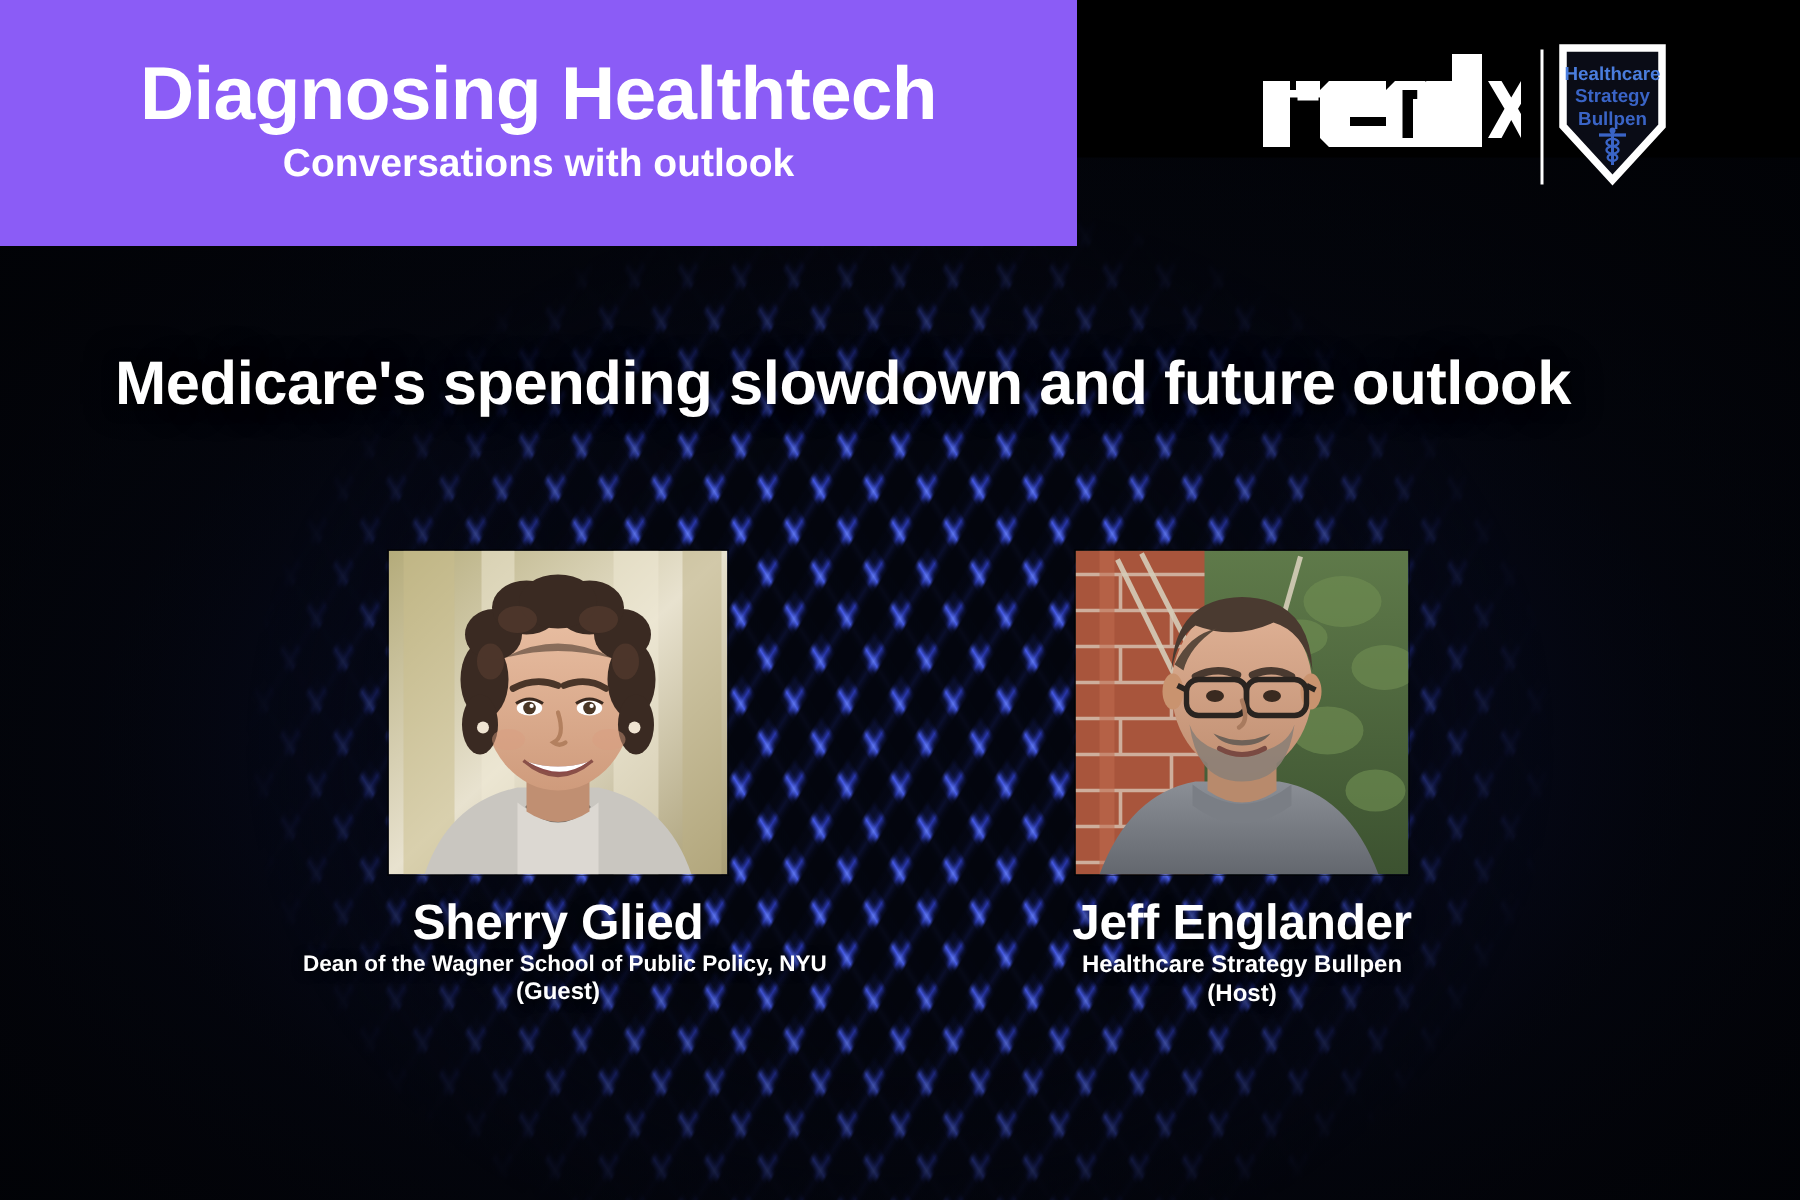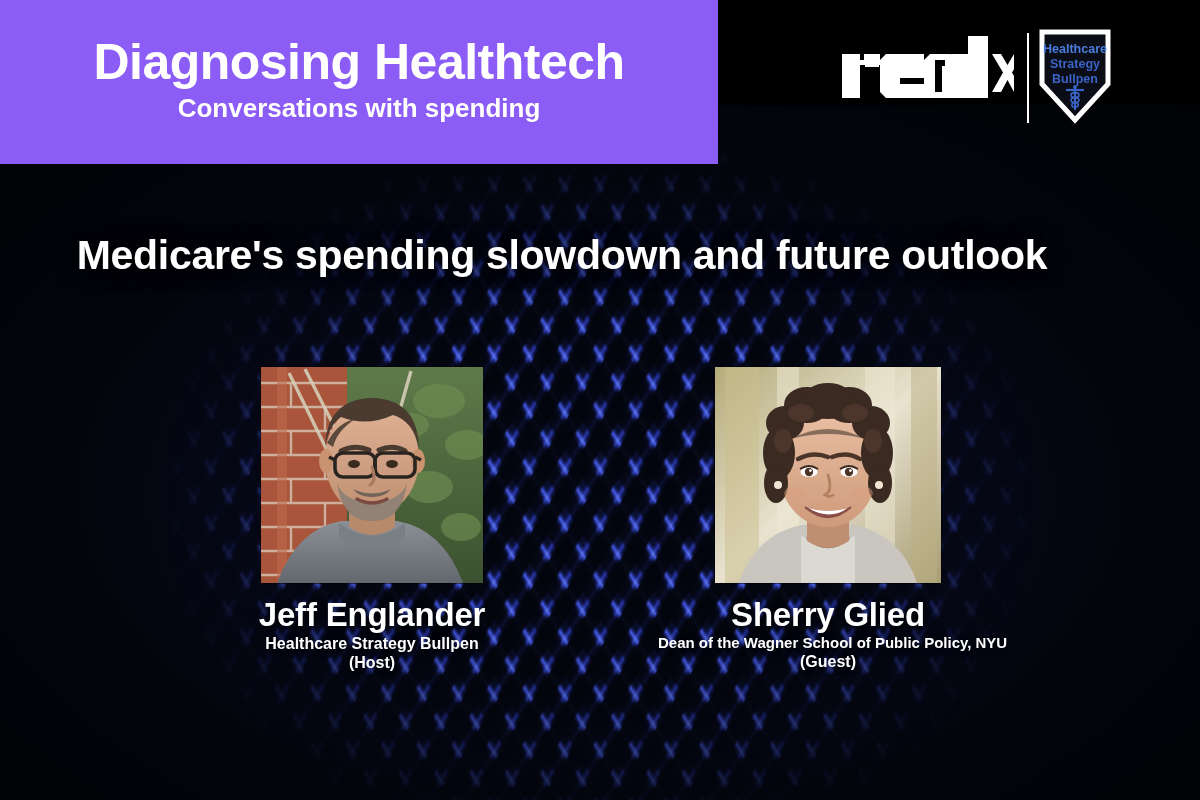--- a/index.html
+++ b/index.html
@@ -235,21 +235,21 @@
     <div class="mesh-a"></div>
     <div class="mesh-b"></div>
     <div class="mesh-break"></div>
   </div>
   <div class="bg-vignette"></div>
 
   <div class="header-bar"></div>
 
   <div class="brand-banner">
     <div class="brand-title">Diagnosing Healthtech</div>
-    <div class="brand-sub">Conversations with spending</div>
+    <div class="brand-sub">Conversations with outlook</div>
   </div>
 
   <div class="redox-wrap">
     <svg class="redox-mark" width="172" height="62" viewBox="0 0 172 62" aria-hidden="true">
       <g fill="#ffffff">
 
         <path d="M2 18 h16 v6 h10 v-6 h10 v11 h-20 v33 h-16 z"></path>
 
         <path d="M46 18 h36 v6 h6 v18 h-30 v6 h24 v6 h6 v8 h-42 v-6 h-6 v-26 h6 z M58 29 h18 v6 h-18 z"></path>
 
@@ -300,20 +300,103 @@
         <ellipse cx="41" cy="74" rx="4" ry="2.4" fill="none" stroke-width="1.6"></ellipse>
         <ellipse cx="41" cy="79" rx="3.2" ry="2.2" fill="none" stroke-width="1.6"></ellipse>
         <circle cx="41" cy="61" r="2" stroke="none"></circle>
       </g>
     </svg>
   </div>
 
   <div class="episode-title">Medicare's spending slowdown and future outlook</div>
 
   <div class="speakers">
+
+    <div class="speaker speaker-right">
+      <div class="photo">
+        <svg viewBox="0 0 226 216" preserveAspectRatio="xMidYMid slice" aria-hidden="true">
+          <defs>
+            <linearGradient id="sgBg" x1="0" y1="0" x2="1" y2="1">
+              <stop offset="0" stop-color="#b4ab7a"></stop>
+                <stop offset=".5" stop-color="#e8e2cf"></stop>
+              <stop offset="1" stop-color="#a79c73"></stop>
+            </linearGradient>
+            <linearGradient id="sgSkin" x1="0" y1="0" x2="0" y2="1">
+              <stop offset="0" stop-color="#e9bfa3"></stop>
+                <stop offset="1" stop-color="#cf9b7c"></stop>
+            </linearGradient>
+          </defs>
+          <rect width="226" height="216" fill="url(#sgBg)"></rect>
+
+          <g opacity=".5">
+            <rect x="10" y="0" width="34" height="216" fill="#c9bd8c"></rect>
+            <rect x="62" y="0" width="22" height="216" fill="#efe9d6"></rect>
+            <rect x="150" y="0" width="30" height="216" fill="#efe9d6"></rect>
+            <rect x="196" y="0" width="26" height="216" fill="#bcb083"></rect>
+          </g>
+
+          <path d="M24 216 q16 -48 62 -58 h54 q46 10 62 58 z" fill="#c9c6c0"></path>
+          <path d="M86 168 q27 22 54 0 l0 48 h-54 z" fill="#dcd8d2"></path>
+
+          <path d="M92 170 q21 20 42 0" stroke="#6d6a66" stroke-width="2.6" fill="none"></path>
+
+          <path d="M92 140 h42 v34 q-21 14 -42 0 z" fill="#c08f72"></path>
+
+          <ellipse cx="113" cy="100" rx="50" ry="60" fill="url(#sgSkin)"></ellipse>
+
+          <g fill="#3a2a22">
+            <path d="M58 104 q-6 -62 55 -66 q61 4 55 66 q-4 -30 -16 -40 q-20 -14 -39 -14 q-19 0 -39 14 q-12 10 -16 40 z"></path>
+            <ellipse cx="64" cy="86" rx="16" ry="26"></ellipse>
+            <ellipse cx="162" cy="86" rx="16" ry="26"></ellipse>
+            <ellipse cx="70" cy="56" rx="19" ry="17"></ellipse>
+            <ellipse cx="156" cy="56" rx="19" ry="17"></ellipse>
+            <ellipse cx="92" cy="38" rx="23" ry="18"></ellipse>
+            <ellipse cx="134" cy="38" rx="23" ry="18"></ellipse>
+            <ellipse cx="113" cy="34" rx="26" ry="18"></ellipse>
+            <ellipse cx="61" cy="116" rx="12" ry="20"></ellipse>
+            <ellipse cx="165" cy="116" rx="12" ry="20"></ellipse>
+          </g>
+          <g fill="#52392d" opacity=".75">
+            <ellipse cx="86" cy="46" rx="13" ry="9"></ellipse>
+            <ellipse cx="140" cy="46" rx="13" ry="9"></ellipse>
+            <ellipse cx="68" cy="74" rx="9" ry="12"></ellipse>
+            <ellipse cx="158" cy="74" rx="9" ry="12"></ellipse>
+          </g>
+
+          <path d="M76 72 q37 -20 74 0 q-37 -10 -74 0 z" fill="#2e211a" opacity=".5"></path>
+
+          <path d="M83 92 q15 -8 30 -2" stroke="#4a3528" stroke-width="4.4" fill="none" stroke-linecap="round"></path>
+          <path d="M117 90 q15 -6 28 2" stroke="#4a3528" stroke-width="4.4" fill="none" stroke-linecap="round"></path>
+
+          <ellipse cx="94" cy="105" rx="8.5" ry="5" fill="#ffffff"></ellipse>
+          <ellipse cx="134" cy="105" rx="8.5" ry="5" fill="#ffffff"></ellipse>
+          <circle cx="94" cy="105" r="4.2" fill="#4a3726"></circle>
+          <circle cx="134" cy="105" r="4.2" fill="#4a3726"></circle>
+          <circle cx="95.4" cy="103.6" r="1.4" fill="#ffffff"></circle>
+          <circle cx="135.4" cy="103.6" r="1.4" fill="#ffffff"></circle>
+          <path d="M85 102 q9 -6 18 0" stroke="#3a2a20" stroke-width="2" fill="none"></path>
+          <path d="M125 102 q9 -6 18 0" stroke="#3a2a20" stroke-width="2" fill="none"></path>
+
+          <path d="M113 108 q5 16 -3 20 q4 3 8 0" stroke="#b3805f" stroke-width="2.8" fill="none" stroke-linecap="round"></path>
+
+          <path d="M90 140 q23 20 46 0 q-23 8 -46 0 z" fill="#8b4a48"></path>
+          <path d="M93 141 q22 13 40 0 q-20 6 -40 0 z" fill="#ffffff"></path>
+          <path d="M90 140 q23 20 46 0" stroke="#8a5048" stroke-width="2.2" fill="none"></path>
+
+          <ellipse cx="80" cy="126" rx="11" ry="7" fill="#d99d80" opacity=".45"></ellipse>
+          <ellipse cx="147" cy="126" rx="11" ry="7" fill="#d99d80" opacity=".45"></ellipse>
+
+          <circle cx="63" cy="118" r="4" fill="#f0e4d2"></circle>
+          <circle cx="164" cy="118" r="4" fill="#f0e4d2"></circle>
+        </svg>
+      </div>
+      <div class="speaker-name">Sherry Glied</div>
+      <div class="speaker-org">Dean of the Wagner School of Public Policy, NYU</div>
+      <div class="speaker-role">(Guest)</div>
+    </div>
 
     <div class="speaker speaker-left">
       <div class="photo">
         <svg viewBox="0 0 222 216" preserveAspectRatio="xMidYMid slice" aria-hidden="true">
           <defs>
             <linearGradient id="jeffSky" x1="0" y1="0" x2="0" y2="1">
               <stop offset="0" stop-color="#5f7a4a"></stop>
                 <stop offset="1" stop-color="#3c5230"></stop>
             </linearGradient>
             <linearGradient id="jeffSkin" x1="0" y1="0" x2="0" y2="1">
@@ -397,97 +480,14 @@
           <path d="M92 122 q19 9 38 0 q-6 8 -19 8 q-13 0 -19 -8 z" fill="#6f6258"></path>
 
           <path d="M96 132 q15 8 30 0" stroke="#7a4a42" stroke-width="3.4" fill="none" stroke-linecap="round"></path>
         </svg>
       </div>
       <div class="speaker-name">Jeff Englander</div>
       <div class="speaker-org">Healthcare Strategy Bullpen</div>
       <div class="speaker-role">(Host)</div>
     </div>
 
-    <div class="speaker speaker-right">
-      <div class="photo">
-        <svg viewBox="0 0 226 216" preserveAspectRatio="xMidYMid slice" aria-hidden="true">
-          <defs>
-            <linearGradient id="sgBg" x1="0" y1="0" x2="1" y2="1">
-              <stop offset="0" stop-color="#b4ab7a"></stop>
-                <stop offset=".5" stop-color="#e8e2cf"></stop>
-              <stop offset="1" stop-color="#a79c73"></stop>
-            </linearGradient>
-            <linearGradient id="sgSkin" x1="0" y1="0" x2="0" y2="1">
-              <stop offset="0" stop-color="#e9bfa3"></stop>
-                <stop offset="1" stop-color="#cf9b7c"></stop>
-            </linearGradient>
-          </defs>
-          <rect width="226" height="216" fill="url(#sgBg)"></rect>
-
-          <g opacity=".5">
-            <rect x="10" y="0" width="34" height="216" fill="#c9bd8c"></rect>
-            <rect x="62" y="0" width="22" height="216" fill="#efe9d6"></rect>
-            <rect x="150" y="0" width="30" height="216" fill="#efe9d6"></rect>
-            <rect x="196" y="0" width="26" height="216" fill="#bcb083"></rect>
-          </g>
-
-          <path d="M24 216 q16 -48 62 -58 h54 q46 10 62 58 z" fill="#c9c6c0"></path>
-          <path d="M86 168 q27 22 54 0 l0 48 h-54 z" fill="#dcd8d2"></path>
-
-          <path d="M92 170 q21 20 42 0" stroke="#6d6a66" stroke-width="2.6" fill="none"></path>
-
-          <path d="M92 140 h42 v34 q-21 14 -42 0 z" fill="#c08f72"></path>
-
-          <ellipse cx="113" cy="100" rx="50" ry="60" fill="url(#sgSkin)"></ellipse>
-
-          <g fill="#3a2a22">
-            <path d="M58 104 q-6 -62 55 -66 q61 4 55 66 q-4 -30 -16 -40 q-20 -14 -39 -14 q-19 0 -39 14 q-12 10 -16 40 z"></path>
-            <ellipse cx="64" cy="86" rx="16" ry="26"></ellipse>
-            <ellipse cx="162" cy="86" rx="16" ry="26"></ellipse>
-            <ellipse cx="70" cy="56" rx="19" ry="17"></ellipse>
-            <ellipse cx="156" cy="56" rx="19" ry="17"></ellipse>
-            <ellipse cx="92" cy="38" rx="23" ry="18"></ellipse>
-            <ellipse cx="134" cy="38" rx="23" ry="18"></ellipse>
-            <ellipse cx="113" cy="34" rx="26" ry="18"></ellipse>
-            <ellipse cx="61" cy="116" rx="12" ry="20"></ellipse>
-            <ellipse cx="165" cy="116" rx="12" ry="20"></ellipse>
-          </g>
-          <g fill="#52392d" opacity=".75">
-            <ellipse cx="86" cy="46" rx="13" ry="9"></ellipse>
-            <ellipse cx="140" cy="46" rx="13" ry="9"></ellipse>
-            <ellipse cx="68" cy="74" rx="9" ry="12"></ellipse>
-            <ellipse cx="158" cy="74" rx="9" ry="12"></ellipse>
-          </g>
-
-          <path d="M76 72 q37 -20 74 0 q-37 -10 -74 0 z" fill="#2e211a" opacity=".5"></path>
-
-          <path d="M83 92 q15 -8 30 -2" stroke="#4a3528" stroke-width="4.4" fill="none" stroke-linecap="round"></path>
-          <path d="M117 90 q15 -6 28 2" stroke="#4a3528" stroke-width="4.4" fill="none" stroke-linecap="round"></path>
-
-          <ellipse cx="94" cy="105" rx="8.5" ry="5" fill="#ffffff"></ellipse>
-          <ellipse cx="134" cy="105" rx="8.5" ry="5" fill="#ffffff"></ellipse>
-          <circle cx="94" cy="105" r="4.2" fill="#4a3726"></circle>
-          <circle cx="134" cy="105" r="4.2" fill="#4a3726"></circle>
-          <circle cx="95.4" cy="103.6" r="1.4" fill="#ffffff"></circle>
-          <circle cx="135.4" cy="103.6" r="1.4" fill="#ffffff"></circle>
-          <path d="M85 102 q9 -6 18 0" stroke="#3a2a20" stroke-width="2" fill="none"></path>
-          <path d="M125 102 q9 -6 18 0" stroke="#3a2a20" stroke-width="2" fill="none"></path>
-
-          <path d="M113 108 q5 16 -3 20 q4 3 8 0" stroke="#b3805f" stroke-width="2.8" fill="none" stroke-linecap="round"></path>
-
-          <path d="M90 140 q23 20 46 0 q-23 8 -46 0 z" fill="#8b4a48"></path>
-          <path d="M93 141 q22 13 40 0 q-20 6 -40 0 z" fill="#ffffff"></path>
-          <path d="M90 140 q23 20 46 0" stroke="#8a5048" stroke-width="2.2" fill="none"></path>
-
-          <ellipse cx="80" cy="126" rx="11" ry="7" fill="#d99d80" opacity=".45"></ellipse>
-          <ellipse cx="147" cy="126" rx="11" ry="7" fill="#d99d80" opacity=".45"></ellipse>
-
-          <circle cx="63" cy="118" r="4" fill="#f0e4d2"></circle>
-          <circle cx="164" cy="118" r="4" fill="#f0e4d2"></circle>
-        </svg>
-      </div>
-      <div class="speaker-name">Sherry Glied</div>
-      <div class="speaker-org">Dean of the Wagner School of Public Policy, NYU</div>
-      <div class="speaker-role">(Guest)</div>
-    </div>
-
   </div>
 </div>
 
 </body></html>

